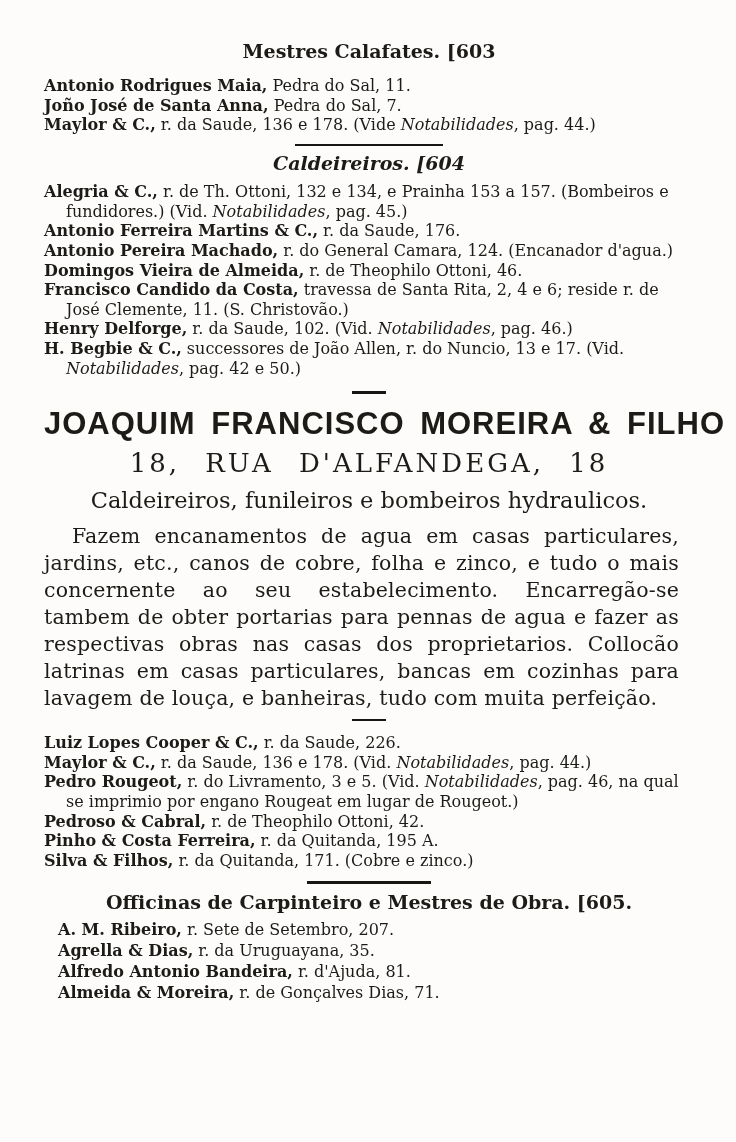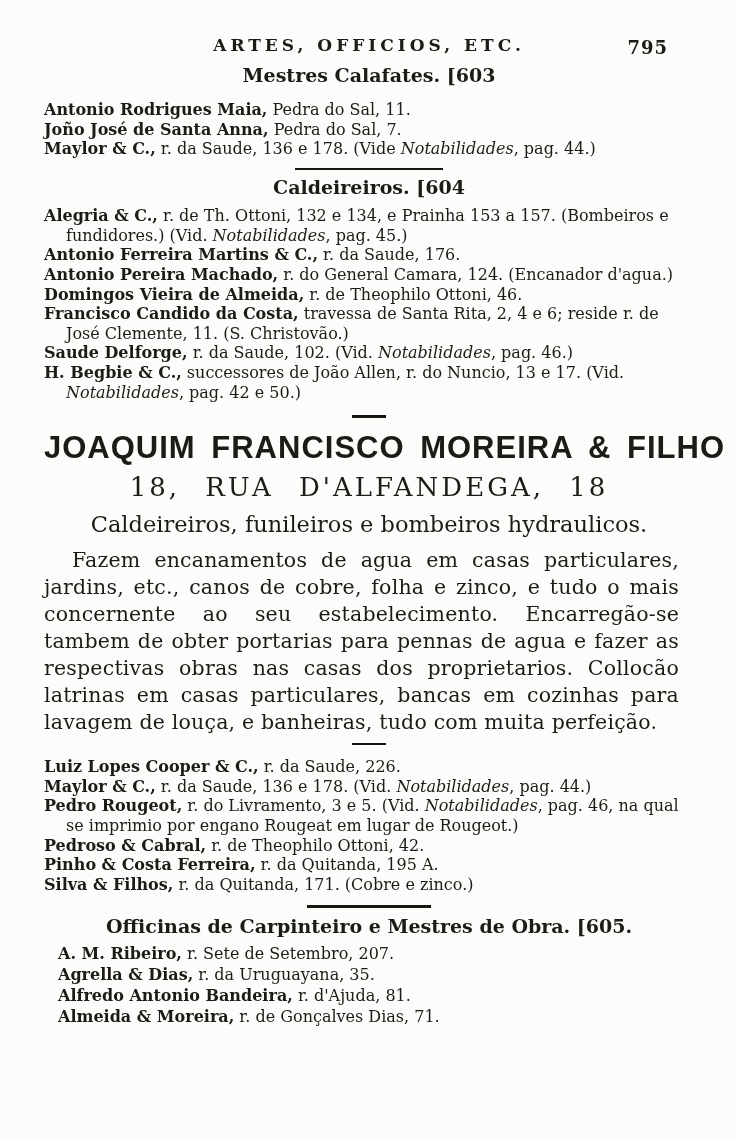--- a/index.html
+++ b/index.html
@@ -23,21 +23,21 @@
   .rh-page{
     position:absolute;right:26px;top:3px;
     font-weight:bold;font-size:18px;letter-spacing:1px;
   }
   
   .sec-head{
     text-align:center;font-weight:bold;font-size:19px;
     line-height:20px;margin:0;
   }
   .h-calafates{margin-top:7px;}
-  .h-caldeireiros{margin-top:7px;}
+  .h-caldeireiros{margin-top:7px;font-style:italic;}
   .h-officinas{margin-top:8px;}
   
   .rule{
     border:0;height:2.5px;background:#181613;
     margin:9px auto 0 auto;width:148px;
   }
   .rule-2{width:124px;margin-top:11px;height:3px;}
   .dash{
     border:0;height:2.5px;background:#181613;
     margin:13px auto 0 auto;width:34px;
@@ -72,42 +72,38 @@
     font-size:20.5px;line-height:27px;
     text-align:justify;text-indent:28px;
     letter-spacing:0.2px;
   }
 </style>
 </head>
 <body>
 
 <div class="page">
 
-  <div class="running-header">
-    <div class="rh-title">ARTES, OFFICIOS, ETC.</div>
-    <div class="rh-page">795</div>
-  </div>
 
   <h2 class="sec-head h-calafates">Mestres Calafates. [603</h2>
   <div class="entries entries-1">
       <div class="entry"><span class="nm">Antonio Rodrigues Maia,</span><span> Pedra do Sal, 11.</span></div>
       <div class="entry"><span class="nm">Joño José de Santa Anna,</span><span> Pedra do Sal, 7.</span></div>
       <div class="entry"><span class="nm">Maylor &amp; C.,</span><span> r. da Saude, 136 e 178. (Vide </span><span class="it">Notabilidades</span><span>, pag. 44.)</span></div>
     </div>
 
   <hr class="rule">
 
   <h2 class="sec-head h-caldeireiros">Caldeireiros. [604</h2>
   <div class="entries entries-2">
       <div class="entry"><span class="nm">Alegria &amp; C.,</span><span> r. de Th. Ottoni, 132 e 134, e Prainha 153 a 157. (Bombeiros e fundidores.) (Vid. </span><span class="it">Notabilidades</span><span>, pag. 45.)</span></div>
       <div class="entry"><span class="nm">Antonio Ferreira Martins &amp; C.,</span><span> r. da Saude, 176.</span></div>
       <div class="entry"><span class="nm">Antonio Pereira Machado,</span><span> r. do General Camara, 124. (Encanador d'agua.)</span></div>
       <div class="entry"><span class="nm">Domingos Vieira de Almeida,</span><span> r. de Theophilo Ottoni, 46.</span></div>
       <div class="entry"><span class="nm">Francisco Candido da Costa,</span><span> travessa de Santa Rita, 2, 4 e 6; reside r. de José Clemente, 11. (S. Christovão.)</span></div>
-      <div class="entry"><span class="nm">Saude Delforge,</span><span> r. da Saude, 102. (Vid. </span><span class="it">Notabilidades</span><span>, pag. 46.)</span></div>
+      <div class="entry"><span class="nm">Henry Delforge,</span><span> r. da Saude, 102. (Vid. </span><span class="it">Notabilidades</span><span>, pag. 46.)</span></div>
       <div class="entry"><span class="nm">H. Begbie &amp; C.,</span><span> successores de João Allen, r. do Nuncio, 13 e 17. (Vid. </span><span class="it">Notabilidades</span><span>, pag. 42 e 50.)</span></div>
     </div>
 
   <hr class="dash">
 
   <div class="ad">
     <div class="ad-title">JOAQUIM FRANCISCO MOREIRA &amp; FILHO</div>
     <div class="ad-address">18, RUA D'ALFANDEGA, 18</div>
     <div class="ad-subtitle">Caldeireiros, funileiros e bombeiros hydraulicos.</div>
     <p class="ad-body">Fazem encanamentos de agua em casas particulares, jardins, etc., canos de cobre, folha e zinco, e tudo o mais concernente ao seu estabelecimento. Encarregão-se tambem de obter portarias para pennas de agua e fazer as respectivas obras nas casas dos proprietarios. Collocão latrinas em casas particulares, bancas em cozinhas para lavagem de louça, e banheiras, tudo com muita perfeição.</p>

